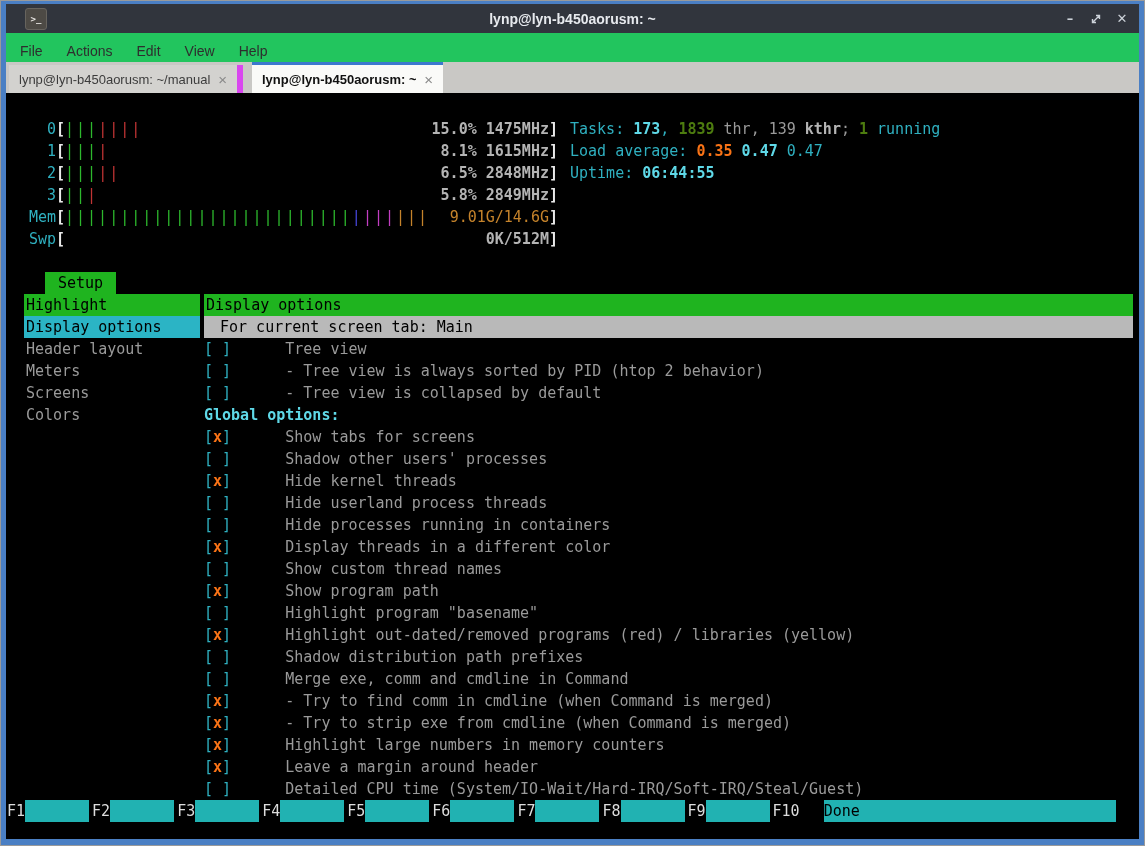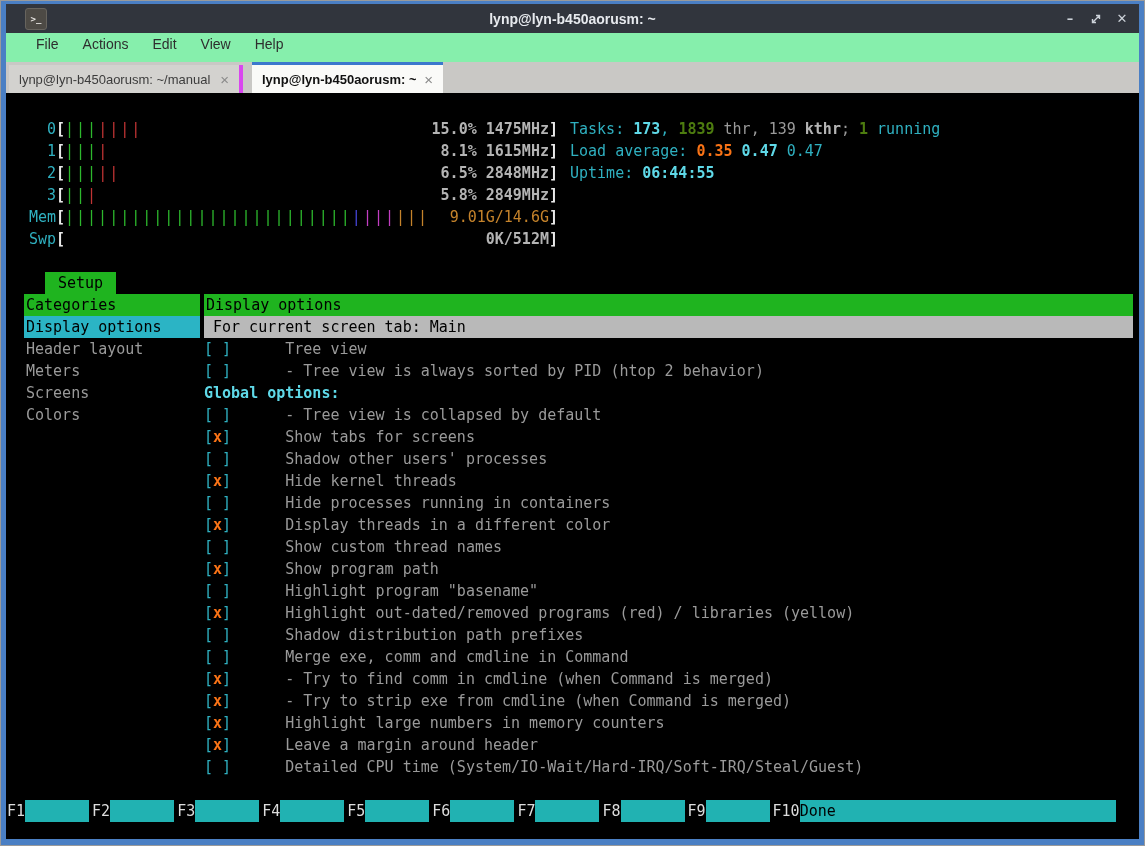--- a/index.html
+++ b/index.html
@@ -12,29 +12,29 @@
   .titlebar{height:29px;background:#31353d;display:flex;align-items:center;position:relative;flex:0 0 29px;}
   .term-icon{width:20px;height:20px;margin-left:19px;background:#4d4a45;border:1px solid #67645e;
     border-radius:3px;color:#e9e7e4;font:bold 9px "DejaVu Sans Mono",monospace;
     display:flex;align-items:center;justify-content:center;z-index:1;}
   .title{position:absolute;left:0;right:0;text-align:center;color:#e7eaee;font-weight:bold;font-size:14px;}
   .winbtns{margin-left:auto;display:flex;align-items:center;gap:10px;margin-right:9px;z-index:1;}
   .wbtn{width:16px;height:16px;display:flex;align-items:center;justify-content:center;
     color:#ccd2d9;font:bold 13px "DejaVu Sans",sans-serif;}
 
   
-  .menubar{height:29px;flex:0 0 29px;background:#86efac;display:flex;align-items:flex-start;
-    padding-left:26px;font-size:14px;color:#2e2e2e;}
+  .menubar{height:29px;flex:0 0 29px;background:#22c55e;display:flex;align-items:flex-end;
+    padding-left:10px;font-size:14px;color:#2e2e2e;}
   .mitem{padding:3px 4px;margin-right:16px;}
 
   
   .tabbar{height:31px;flex:0 0 31px;background:#c9c8c5;display:flex;align-items:flex-end;}
   .tab{box-sizing:border-box;display:flex;align-items:center;font-size:13px;padding:0 10px;}
   .tab.inactive{background:#d3d2cf;color:#3c3c3c;width:234px;height:28px;margin-left:3px;
-    border-right:4px solid #d946ef;}
+    border-right:6px solid #d946ef;}
   .tab.active{background:#fafaf8;color:#111;font-weight:bold;height:31px;width:191px;margin-left:9px;
     border-top:3px solid #3c78cd;}
   .tlabel{overflow:hidden;white-space:nowrap;}
   .tclose{margin-left:auto;color:#8a8a8a;font-size:15px;font-weight:normal;padding-left:8px;}
 
   
   .terminal{flex:1;background:#000;position:relative;font:15px "DejaVu Sans Mono",monospace;
     line-height:22px;color:#9a9a9a;overflow:hidden;}
 
   .c-cyan{color:#2fb0c0}
@@ -61,29 +61,29 @@
 
   .setup-area{position:absolute;top:179px;left:18px;width:1133px;}
   .setup-tab{display:inline-block;height:22px;background:#1fb41f;color:#000;
     margin-left:21px;padding:0 13px;}
   .cols{display:flex;}
   .leftcol{width:176px;margin-right:4px;flex:0 0 176px;}
   .lc-header,.rc-header{height:22px;background:#1fb41f;color:#000;padding-left:2px;}
   .lc-item{height:22px;padding-left:2px;color:#9a9a9a;}
   .lc-item.selected{background:#2bb4c5;color:#000;}
   .rightcol{width:929px;}
-  .rc-sub{height:22px;background:#b9b9b9;color:#000;padding-left:9px;}
+  .rc-sub{height:22px;background:#b9b9b9;color:#000;padding-left:16px;}
   .prow{height:22px;white-space:pre;}
 
   .fnbar{position:absolute;left:1px;top:707px;width:1109px;height:22px;display:flex;}
   .fgroup{display:flex;margin-right:3px;border-radius:6px;}
   .fgroup.last{flex:1;margin-right:0;}
   .fkey{color:#dcdcdc;}
   .flabel{background:#21b2b2;color:#000;width:64px;height:22px;white-space:pre;overflow:hidden;}
-  .fgroup.last .flabel{flex:1;width:auto;}
+  .fgroup.last .flabel{flex:1;width:auto;margin-left:24px;}
 </style>
 </head>
 <body>
 
 <div class="screen">
   <div class="window">
 
     <div class="titlebar">
       <div class="term-icon">&gt;_</div>
       <div class="title">lynp@lyn-b450aorusm: ~</div>
@@ -123,40 +123,41 @@
         <div class="meters"><div class="mrow"><span class="mlabel">0</span><span class="wb">[</span><span class="mbars"><span class="b-green">|||</span><span class="b-red">||||</span></span><span class="c-bgray">15.0% 1475MHz</span><span class="wb">]</span></div><div class="mrow"><span class="mlabel">1</span><span class="wb">[</span><span class="mbars"><span class="b-green">|||</span><span class="b-red">|</span></span><span class="c-bgray">8.1% 1615MHz</span><span class="wb">]</span></div><div class="mrow"><span class="mlabel">2</span><span class="wb">[</span><span class="mbars"><span class="b-green">|||</span><span class="b-red">||</span></span><span class="c-bgray">6.5% 2848MHz</span><span class="wb">]</span></div><div class="mrow"><span class="mlabel">3</span><span class="wb">[</span><span class="mbars"><span class="b-green">||</span><span class="b-red">|</span></span><span class="c-bgray">5.8% 2849MHz</span><span class="wb">]</span></div><div class="mrow"><span class="mlabel">Mem</span><span class="wb">[</span><span class="mbars"><span class="b-green">||||||||||||||||||||||||||</span><span class="b-blue">|</span><span class="b-magenta">|||</span><span class="b-orange">|||</span></span><span class="c-orange">9.01G/14.6G</span><span class="wb">]</span></div><div class="mrow"><span class="mlabel">Swp</span><span class="wb">[</span><span class="mbars"></span><span class="c-bgray">0K/512M</span><span class="wb">]</span></div></div>
         <div class="hinfo"><div class="irow"><span class="c-cyan">Tasks: </span><span class="c-bcyan">173</span><span class="c-cyan">, </span><span class="c-bgreen">1839</span><span class="c-gray"> thr</span><span class="c-gray">, </span><span class="c-gray">139</span><span class="c-bgray"> kthr</span><span class="c-gray">; </span><span class="c-bgreen">1</span><span class="c-cyan"> running</span></div><div class="irow"><span class="c-cyan">Load average: </span><span class="c-bwhite">0.35 </span><span class="c-bcyan">0.47 </span><span class="c-cyan">0.47</span></div><div class="irow"><span class="c-cyan">Uptime: </span><span class="c-bcyan">06:44:55</span></div></div>
       </div>
 
       <div class="setup-area">
         <div>
           <span class="setup-tab">Setup</span>
         </div>
         <div class="cols">
           <div class="leftcol">
-            <div class="lc-header">Categories</div>
+            <div class="lc-header">Highlight</div>
             <div id="cat-list">
                 <div class="lc-item selected">Display options</div>
                 <div class="lc-item">Header layout</div>
                 <div class="lc-item">Meters</div>
                 <div class="lc-item">Screens</div>
                 <div class="lc-item">Colors</div>
               </div>
           </div>
           <div class="rightcol">
             <div class="rc-header">Display options</div>
             <div class="rc-sub">For current screen tab: Main</div>
             <div id="opt-rows">
                 <div class="prow"><span><span class="c-cyan">[</span><span class="c-bwhite"> </span><span class="c-cyan">]</span></span><span class="c-gray">      Tree view</span></div>
                 <div class="prow"><span><span class="c-cyan">[</span><span class="c-bwhite"> </span><span class="c-cyan">]</span></span><span class="c-gray">      - Tree view is always sorted by PID (htop 2 behavior)</span></div>
+                <div class="prow"><span><span class="c-cyan">[</span><span class="c-bwhite"> </span><span class="c-cyan">]</span></span><span class="c-gray">      - Tree view is collapsed by default</span></div>
                 <div class="prow"><span class="c-bcyan">Global options:</span></div>
-                <div class="prow"><span><span class="c-cyan">[</span><span class="c-bwhite"> </span><span class="c-cyan">]</span></span><span class="c-gray">      - Tree view is collapsed by default</span></div>
                 <div class="prow"><span><span class="c-cyan">[</span><span class="c-bwhite">x</span><span class="c-cyan">]</span></span><span class="c-gray">      Show tabs for screens</span></div>
                 <div class="prow"><span><span class="c-cyan">[</span><span class="c-bwhite"> </span><span class="c-cyan">]</span></span><span class="c-gray">      Shadow other users' processes</span></div>
                 <div class="prow"><span><span class="c-cyan">[</span><span class="c-bwhite">x</span><span class="c-cyan">]</span></span><span class="c-gray">      Hide kernel threads</span></div>
+                <div class="prow"><span><span class="c-cyan">[</span><span class="c-bwhite"> </span><span class="c-cyan">]</span></span><span class="c-gray">      Hide userland process threads</span></div>
                 <div class="prow"><span><span class="c-cyan">[</span><span class="c-bwhite"> </span><span class="c-cyan">]</span></span><span class="c-gray">      Hide processes running in containers</span></div>
                 <div class="prow"><span><span class="c-cyan">[</span><span class="c-bwhite">x</span><span class="c-cyan">]</span></span><span class="c-gray">      Display threads in a different color</span></div>
                 <div class="prow"><span><span class="c-cyan">[</span><span class="c-bwhite"> </span><span class="c-cyan">]</span></span><span class="c-gray">      Show custom thread names</span></div>
                 <div class="prow"><span><span class="c-cyan">[</span><span class="c-bwhite">x</span><span class="c-cyan">]</span></span><span class="c-gray">      Show program path</span></div>
                 <div class="prow"><span><span class="c-cyan">[</span><span class="c-bwhite"> </span><span class="c-cyan">]</span></span><span class="c-gray">      Highlight program "basename"</span></div>
                 <div class="prow"><span><span class="c-cyan">[</span><span class="c-bwhite">x</span><span class="c-cyan">]</span></span><span class="c-gray">      Highlight out-dated/removed programs (red) / libraries (yellow)</span></div>
                 <div class="prow"><span><span class="c-cyan">[</span><span class="c-bwhite"> </span><span class="c-cyan">]</span></span><span class="c-gray">      Shadow distribution path prefixes</span></div>
                 <div class="prow"><span><span class="c-cyan">[</span><span class="c-bwhite"> </span><span class="c-cyan">]</span></span><span class="c-gray">      Merge exe, comm and cmdline in Command</span></div>
                 <div class="prow"><span><span class="c-cyan">[</span><span class="c-bwhite">x</span><span class="c-cyan">]</span></span><span class="c-gray">      - Try to find comm in cmdline (when Command is merged)</span></div>
                 <div class="prow"><span><span class="c-cyan">[</span><span class="c-bwhite">x</span><span class="c-cyan">]</span></span><span class="c-gray">      - Try to strip exe from cmdline (when Command is merged)</span></div>

